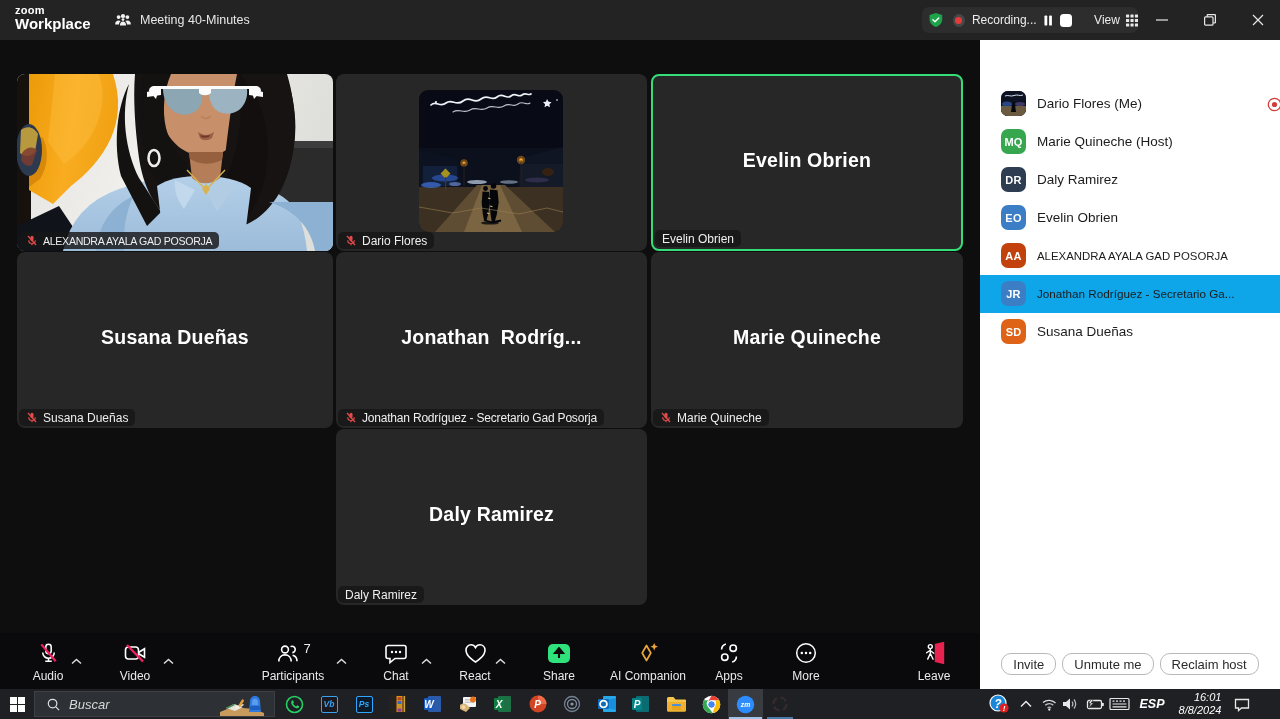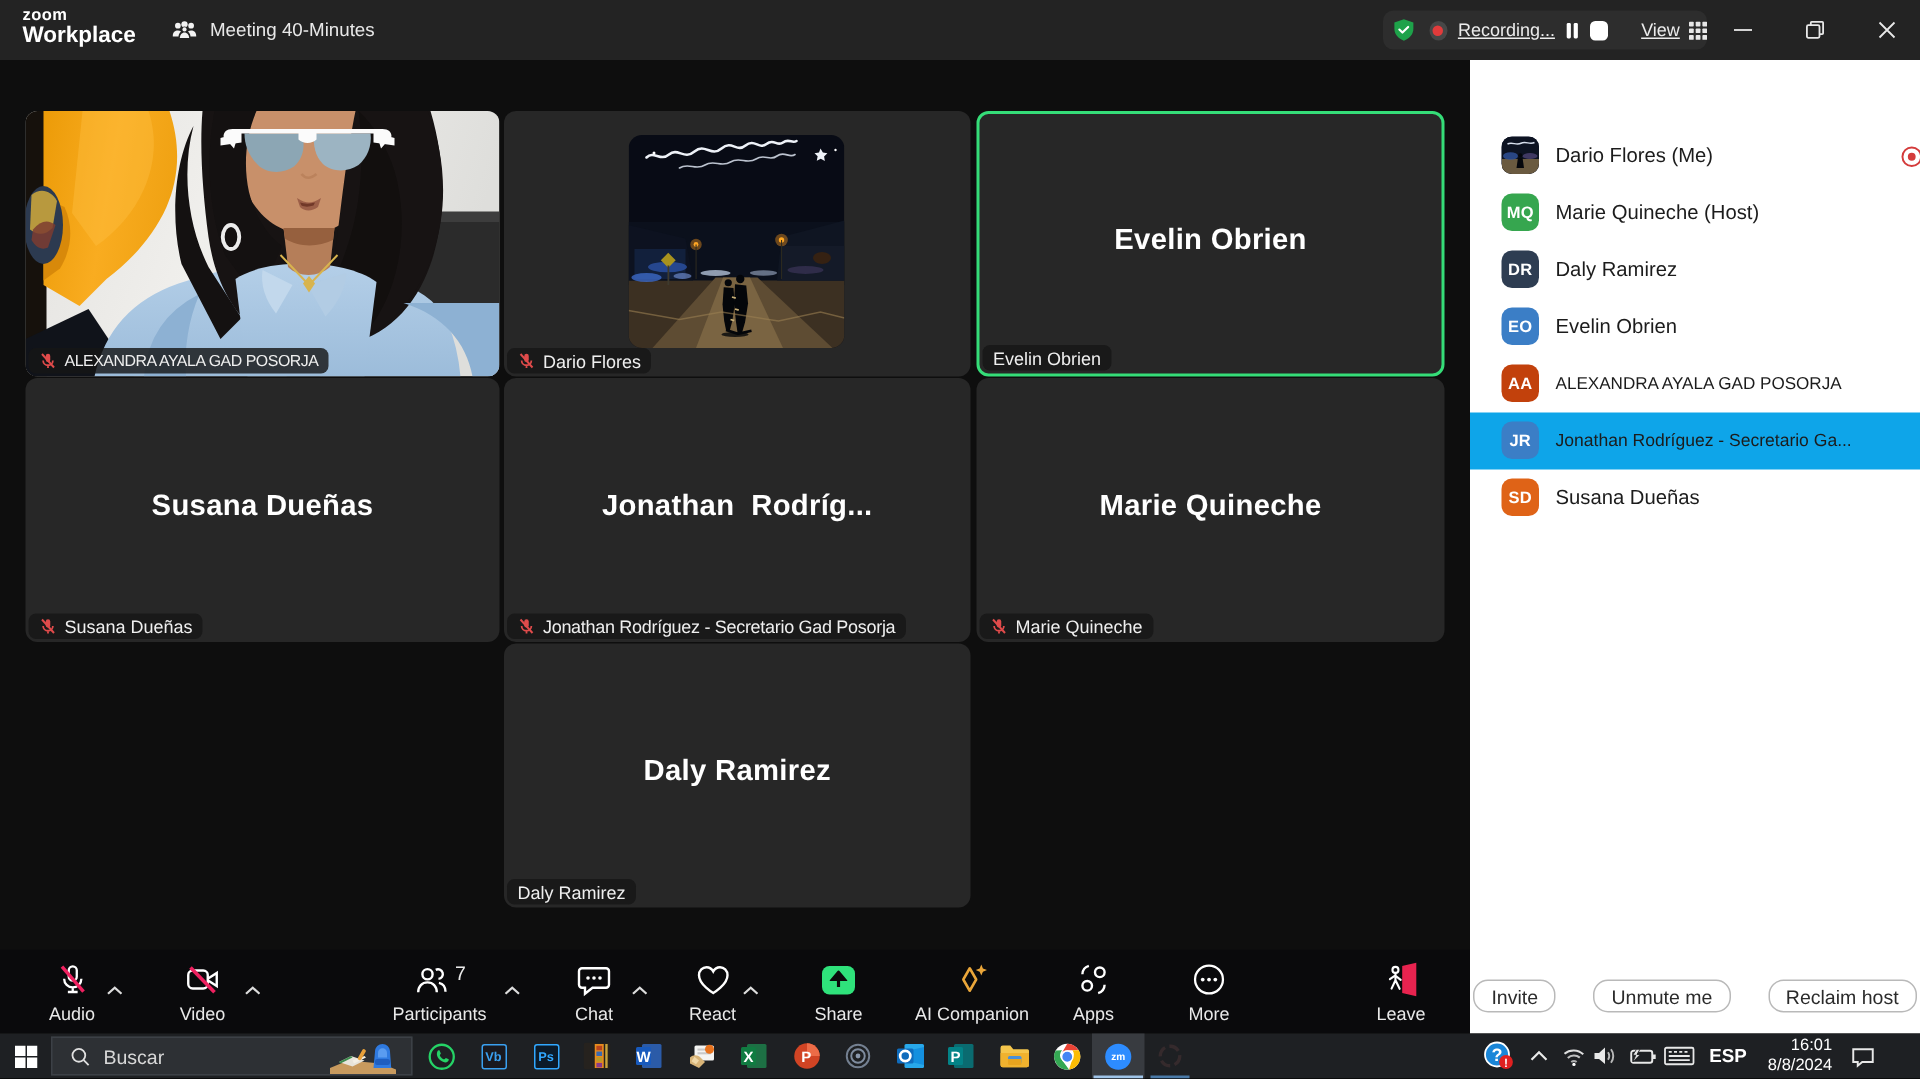--- a/index.html
+++ b/index.html
@@ -4,21 +4,21 @@
 <style>
 * { margin:0; padding:0; box-sizing:border-box; }
 html,body { width:1280px; height:719px; overflow:hidden; background:#000; font-family:"Liberation Sans",sans-serif; }
 #root { position:relative; width:1280px; height:719px; background:#0e0e0e; }
 
 #titlebar { position:absolute; left:0; top:0; width:1280px; height:40px; background:#232323; }
 .zlogo { position:absolute; left:15px; top:5px; color:#fff; }
 .zlogo .z1 { font-size:11px; font-weight:bold; letter-spacing:.3px; line-height:11px; }
 .zlogo .z2 { font-size:15px; font-weight:bold; line-height:16px; }
 .tab { position:absolute; left:114px; top:0; height:40px; display:flex; align-items:center; color:#e8e8e8; font-size:12.5px; gap:8px; }
-.recpill { position:absolute; left:922px; top:7px; width:216px; height:26px; background:#2d2d2d; border-radius:7px; display:flex; align-items:center; color:#ececec; font-size:12px;text-decoration:underline; }
+.recpill { position:absolute; left:922px; top:7px; width:216px; height:26px; background:#2d2d2d; border-radius:7px; display:flex; align-items:center; color:#ececec; font-size:12px; }
 .winbtns { position:absolute; right:4px; top:0; height:40px; width:132px; display:flex; align-items:center; justify-content:space-between; padding:0 12px; color:#e8e8e8; }
 
 #stage { position:absolute; left:0; top:40px; width:980px; height:593px; background:#0e0e0e; }
 .tile { position:absolute; background:#272727; border-radius:8px; }
 .tile .big { position:absolute; left:0; right:0; top:50%; margin-top:-14px; text-align:center; color:#fff; font-size:19.5px; font-weight:bold; letter-spacing:.2px; }
 .vlabel { position:absolute; left:2px; bottom:2px; height:17px; background:rgba(22,22,22,.82); border-radius:5px; display:flex; align-items:center; padding:0 7px; color:#efefef; font-size:12px; gap:5px; white-space:nowrap; }
 .t1 { left:17px; top:34px; width:316px; height:177px; overflow:hidden; }
 .t2 { left:336px; top:34px; width:311px; height:177px;text-align:center; }
 .t3 { left:651px; top:34px; width:312px; height:177px; border:2px solid #35dd78; }
 .t4 { left:17px; top:212px; width:316px; height:176px; }
@@ -34,24 +34,24 @@
 
 #panel { position:absolute; left:980px; top:40px; width:300px; height:649px; background:#fff; }
 .phead { position:absolute; left:0; top:0; width:300px; height:39px; background:#f1f2f4; display:flex; align-items:center; }
 .phead .ttl { position:absolute; left:0; width:252px; text-align:center; font-size:13.5px; font-weight:bold; color:#1a1a1a; }
 .prow { position:absolute; left:0; width:362px; height:38px; }
 .prow.hl { background:#0ea5e9; }
 .avatar { position:absolute; left:21px; top:6px; width:25px; height:25px; border-radius:7px; color:#fff; font-size:11px; font-weight:bold; display:flex; align-items:center; justify-content:center; letter-spacing:.2px; }
 .pname { position:absolute; left:57px; top:0; height:38px; line-height:38px; font-size:13.5px; color:#1c1c1c; white-space:nowrap; }
 .picons { position:absolute; right:12px; top:0; height:38px; display:flex; align-items:center; gap:7px; }
 .morebtn { position:absolute; right:10px; top:9px; width:24px; height:20px; border:1px solid #b0b0b0; border-radius:6px; background:#fff; display:flex; align-items:center; justify-content:center; }
-.pbtns { position:absolute; left:0; top:613px; width:300px; display:flex; justify-content:center; gap:25px; }
+.pbtns { position:absolute; left:0; top:613px; width:300px; display:flex; justify-content:center; gap:6px; }
 .pbtn { height:22px; border:1px solid #b9b9b9; border-radius:10px; background:#fff; font-size:13px; color:#2b2b2b; display:flex; align-items:center; padding:0 11px; }
 
-#taskbar { position:absolute; left:0; top:689px; width:1280px; height:30px; background:#1e2023; }
+#taskbar { position:absolute; left:0; top:689px; width:1280px; height:30px; background:#1e2023;font-style:italic; }
 .tbi { position:absolute; top:0; height:30px; display:flex; align-items:center; justify-content:center; }
 </style>
 </head>
 <body>
 <div id="root">
 
 <div id="titlebar">
   <div class="zlogo">
         <div class="z1">zoom</div>
         <div class="z2">Workplace</div>

